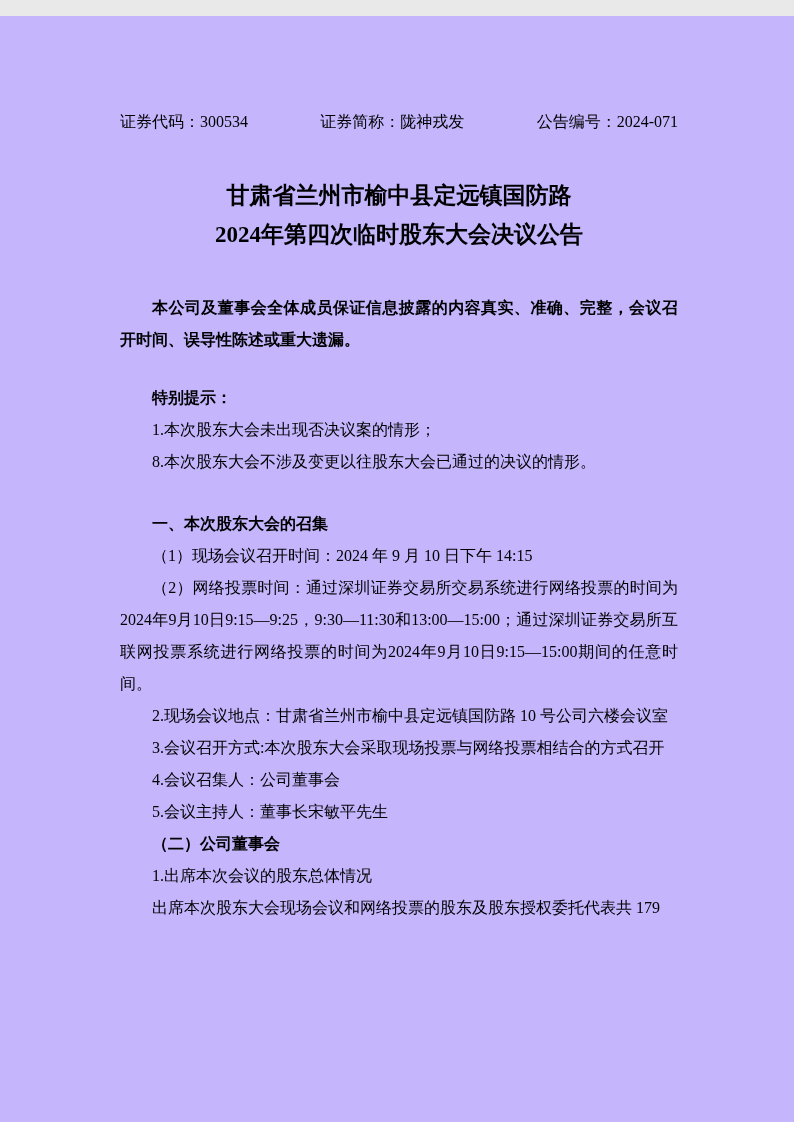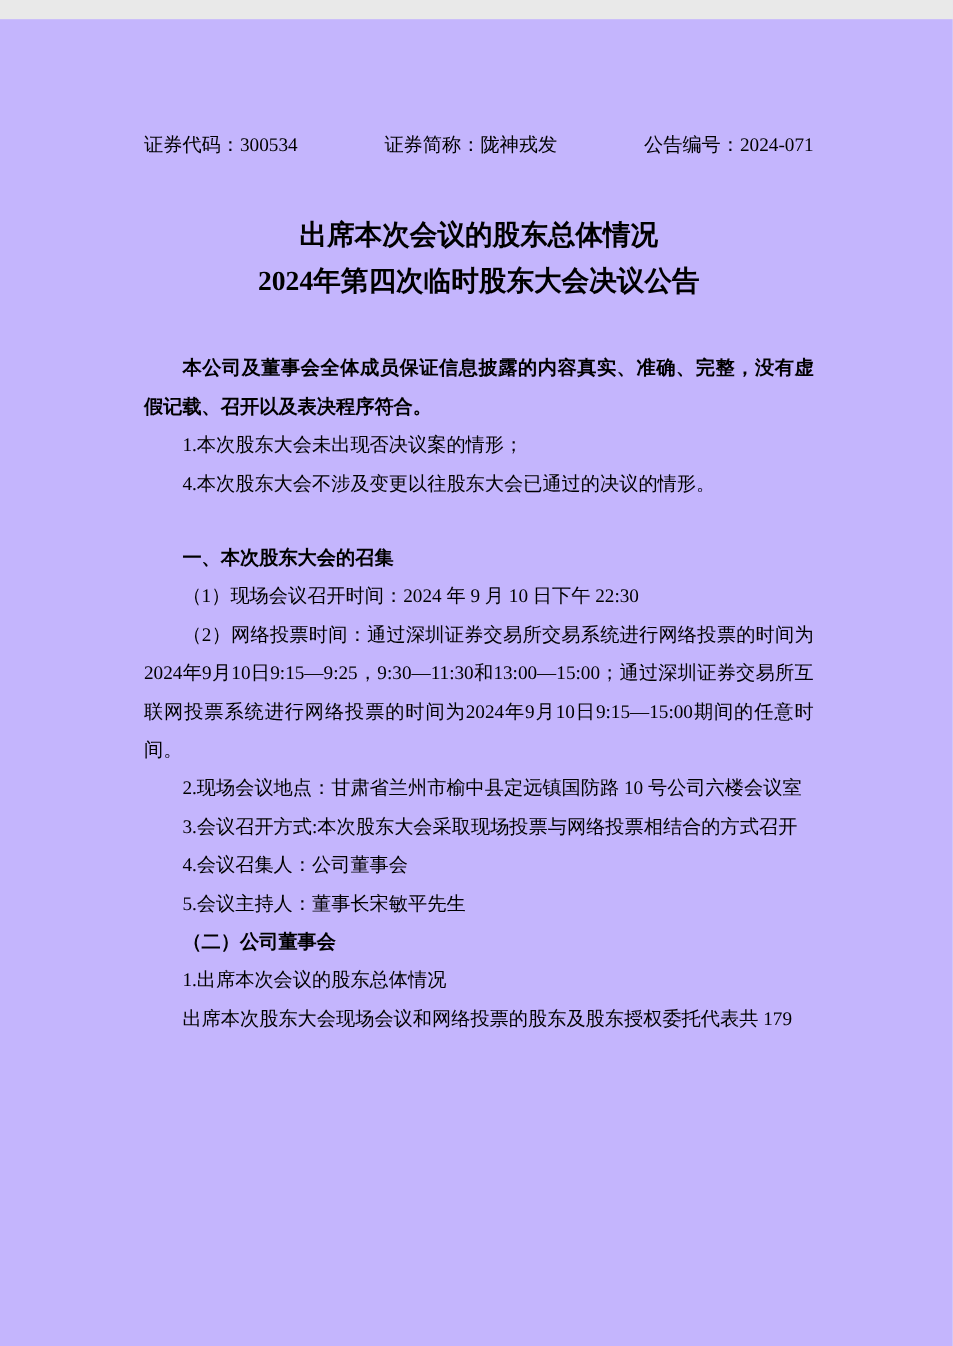--- a/index.html
+++ b/index.html
@@ -53,31 +53,32 @@
 
 <div class="page">
 
   <div class="doc-header">
     <span>证券代码：300534</span>
     <span>证券简称：陇神戎发</span>
     <span>公告编号：2024-071</span>
   </div>
 
   <div class="title-block">
-    <div class="doc-title">出席本次会议的股东总体情况</div>
+    <div class="doc-title">甘肃省兰州市榆中县定远镇国防路</div>
     <div class="doc-title">2024年第四次临时股东大会决议公告</div>
   </div>
 
-  <p class="statement">本公司及董事会全体成员保证信息披露的内容真实、准确、完整，没有虚假记载、召开以及表决程序符合。</p>
+  <p class="statement">本公司及董事会全体成员保证信息披露的内容真实、准确、完整，会议召开时间、误导性陈述或重大遗漏。</p>
 
   <div class="body-block" id="paragraphs">
+      <p class="line bold gap-sm">特别提示：</p>
       <p class="line">1.本次股东大会未出现否决议案的情形；</p>
-      <p class="line">4.本次股东大会不涉及变更以往股东大会已通过的决议的情形。</p>
+      <p class="line">8.本次股东大会不涉及变更以往股东大会已通过的决议的情形。</p>
       <p class="line bold gap-md">一、本次股东大会的召集</p>
-      <p class="line">（1）现场会议召开时间：2024 年 9 月 10 日下午 22:30</p>
+      <p class="line">（1）现场会议召开时间：2024 年 9 月 10 日下午 14:15</p>
       <p class="line justify">（2）网络投票时间：通过深圳证券交易所交易系统进行网络投票的时间为2024年9月10日9:15—9:25，9:30—11:30和13:00—15:00；通过深圳证券交易所互联网投票系统进行网络投票的时间为2024年9月10日9:15—15:00期间的任意时间。</p>
       <p class="line">2.现场会议地点：甘肃省兰州市榆中县定远镇国防路 10 号公司六楼会议室</p>
       <p class="line">3.会议召开方式:本次股东大会采取现场投票与网络投票相结合的方式召开</p>
       <p class="line">4.会议召集人：公司董事会</p>
       <p class="line">5.会议主持人：董事长宋敏平先生</p>
       <p class="line bold">（二）公司董事会</p>
       <p class="line">1.出席本次会议的股东总体情况</p>
       <p class="line">出席本次股东大会现场会议和网络投票的股东及股东授权委托代表共 179</p>
     </div>
 

